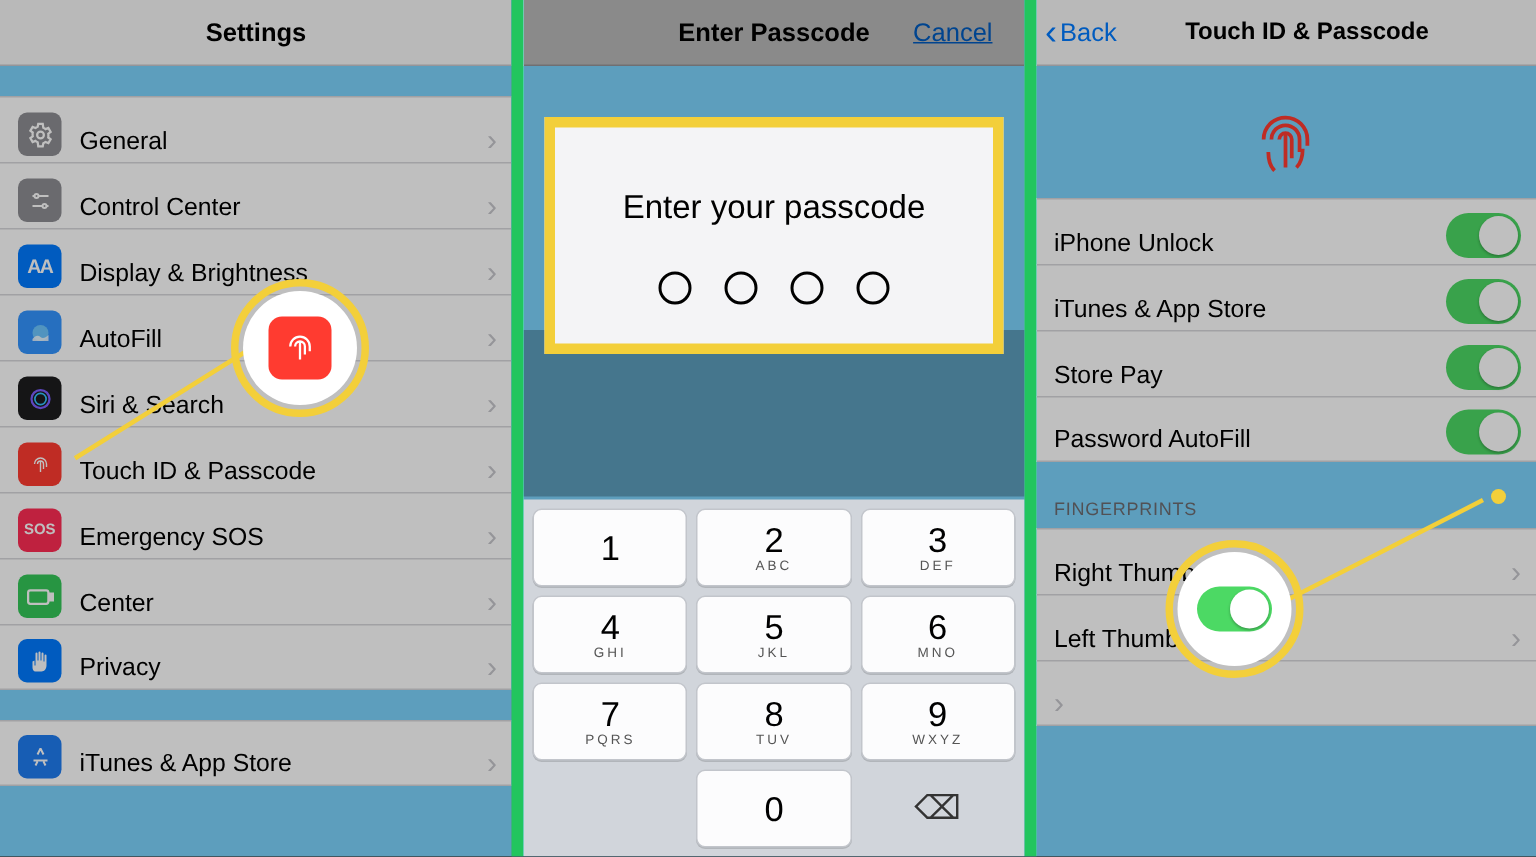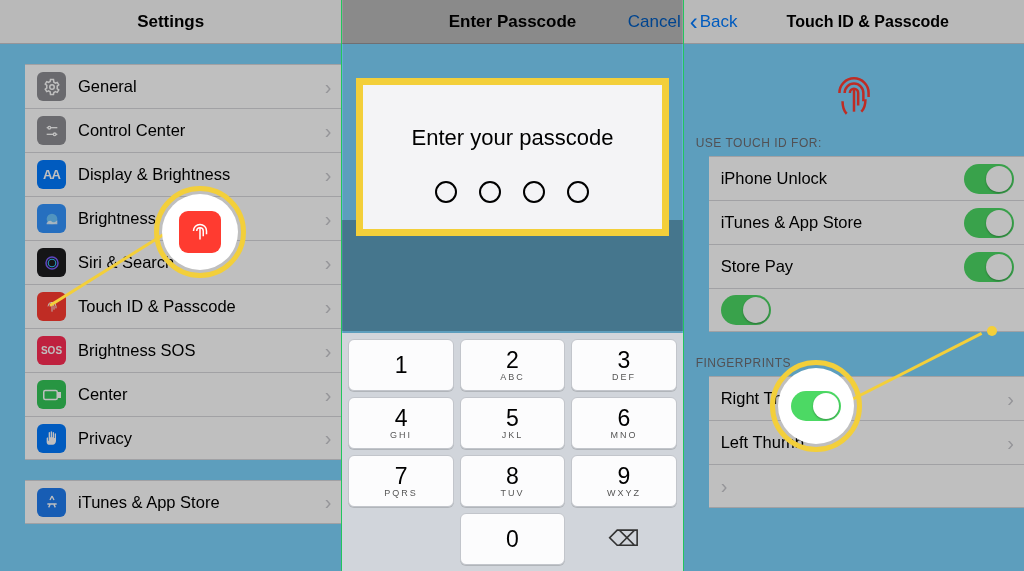--- a/index.html
+++ b/index.html
@@ -10,64 +10,63 @@
     overflow: hidden;
     background: #333;
   }
   .panel {
     flex: 0 0 341.33px;
     height: 571px;
     position: relative;
     background: #7dd3fc;
     overflow: hidden;
   }
-  .panel + .panel { border-left: 1px solid #22c55e; }
+  .panel + .panel { border-left: 8px solid #22c55e; }
   .dim-overlay {
     position: absolute; inset: 0;
     background: rgba(0,0,0,0.25);
     pointer-events: none;
     z-index: 50;
   }
 
   
   .nav {
     height: 44px;
     background: #f7f7f7;
     border-bottom: 1px solid #c8c7cc;
     display: flex; align-items: center; justify-content: center;
     position: relative;
     font-size: 17px; font-weight: 600;
   }
   .nav .title { }
   .nav .right {
-    position: absolute; right: 2px; top: 0; height: 44px;
+    position: absolute; right: 21px; top: 0; height: 44px;
     display: flex; align-items: center;
-    color: #007aff; font-weight: 400;
+    color: #007aff; font-weight: 400; text-decoration: underline;
   }
   .nav .left {
     position: absolute; left: 6px; top: 0; height: 44px;
     display: flex; align-items: center;
     color: #007aff; font-weight: 400;
   }
   .nav .chev { font-size: 24px; line-height: 1; margin-right: 2px; }
 
   
   .group { margin-top: 20px; }
   .group .hdr {
     font-size: 12px; letter-spacing: 0.5px;
     color: #6d6d72; padding: 4px 12px 6px; text-transform: uppercase;
   }
   .row {
     background: #fff;
     border-top: 1px solid #d7d7db;
-    display: flex; align-items: center;
+    display: flex; align-items: flex-end;
     min-height: 44px;
     padding: 4px 10px 4px 12px;
     position: relative;
-    margin-left: 25px;
   }
   .row:last-child { border-bottom: 1px solid #d7d7db; }
   .row .icon {
     width: 29px; height: 29px; border-radius: 6px;
     margin-right: 12px; flex: 0 0 auto;
     display: flex; align-items: center; justify-content: center;
     color: #fff; font-size: 14px; font-weight: 700;
   }
   .row .label { flex: 1 1 auto; font-size: 16.5px; }
   .row .disclosure {
@@ -194,21 +193,21 @@
       <span class="label">Display &amp; Brightness</span>
       <span class="disclosure">›</span>
     </div>
     <div class="row">
       <div class="icon ic-teal">
         <svg width="16" height="16" viewBox="0 0 24 24" fill="#fff">
             <circle cx="12" cy="12" r="8" fill="#6cc6ff"></circle>
             <path d="M4 18c3-4 6-4 8-2s5 1 8-2v6H4z" fill="#fff" opacity="0.8"></path>
           </svg>
       </div>
-      <span class="label">Brightness</span>
+      <span class="label">AutoFill</span>
       <span class="disclosure">›</span>
     </div>
     <div class="row">
       <div class="icon ic-dark">
         <svg width="18" height="18" viewBox="0 0 24 24">
             <circle cx="12" cy="12" r="8" fill="none" stroke="#7d5fff" stroke-width="2"></circle>
             <circle cx="12" cy="12" r="5" fill="none" stroke="#34c5ff" stroke-width="1.5"></circle>
           </svg>
       </div>
       <span class="label">Siri &amp; Search</span>
@@ -220,21 +219,21 @@
             <path d="M6 11a6 6 0 0 1 12 0v3"></path>
             <path d="M9 11a3 3 0 0 1 6 0v5"></path>
             <path d="M12 8v11"></path>
           </svg>
       </div>
       <span class="label">Touch ID &amp; Passcode</span>
       <span class="disclosure">›</span>
     </div>
     <div class="row">
       <div class="icon ic-sos" style="font-size:10px;font-weight:800">SOS</div>
-      <span class="label">Brightness SOS</span>
+      <span class="label">Emergency SOS</span>
       <span class="disclosure">›</span>
     </div>
     <div class="row">
       <div class="icon ic-green">
         <svg width="18" height="12" viewBox="0 0 24 14" fill="none" stroke="#fff" stroke-width="2">
             <rect x="1" y="1" width="18" height="12" rx="2"></rect>
             <rect x="20" y="4" width="3" height="6" fill="#fff"></rect>
           </svg>
       </div>
       <span class="label">Center</span>
@@ -360,34 +359,34 @@
       <path d="M5 11a7 7 0 0 1 14 0v2"></path>
         <path d="M7.5 11a4.5 4.5 0 0 1 9 0v4"></path>
       <path d="M10 11a2 2 0 0 1 4 0v6"></path>
         <path d="M12 9v11"></path>
       <path d="M6.5 15c0 3 1 5 2 6"></path>
         <path d="M17.5 14c0 3-1 5-2 6"></path>
     </svg>
   </div>
 
   <div class="group" style="margin-top:8px">
-    <div class="hdr">USE TOUCH ID FOR:</div>
     <div class="row">
       <span class="label">iPhone Unlock</span>
       <div class="toggle"></div>
     </div>
     <div class="row">
       <span class="label">iTunes &amp; App Store</span>
       <div class="toggle"></div>
     </div>
     <div class="row">
       <span class="label">Store Pay</span>
       <div class="toggle"></div>
     </div>
     <div class="row">
+      <span class="label">Password AutoFill</span>
       <div class="toggle"></div>
     </div>
   </div>
 
   <div class="group">
     <div class="hdr">FINGERPRINTS</div>
     <div class="row">
       <span class="label">Right Thumb</span>
       <span class="disclosure">›</span>
     </div>

